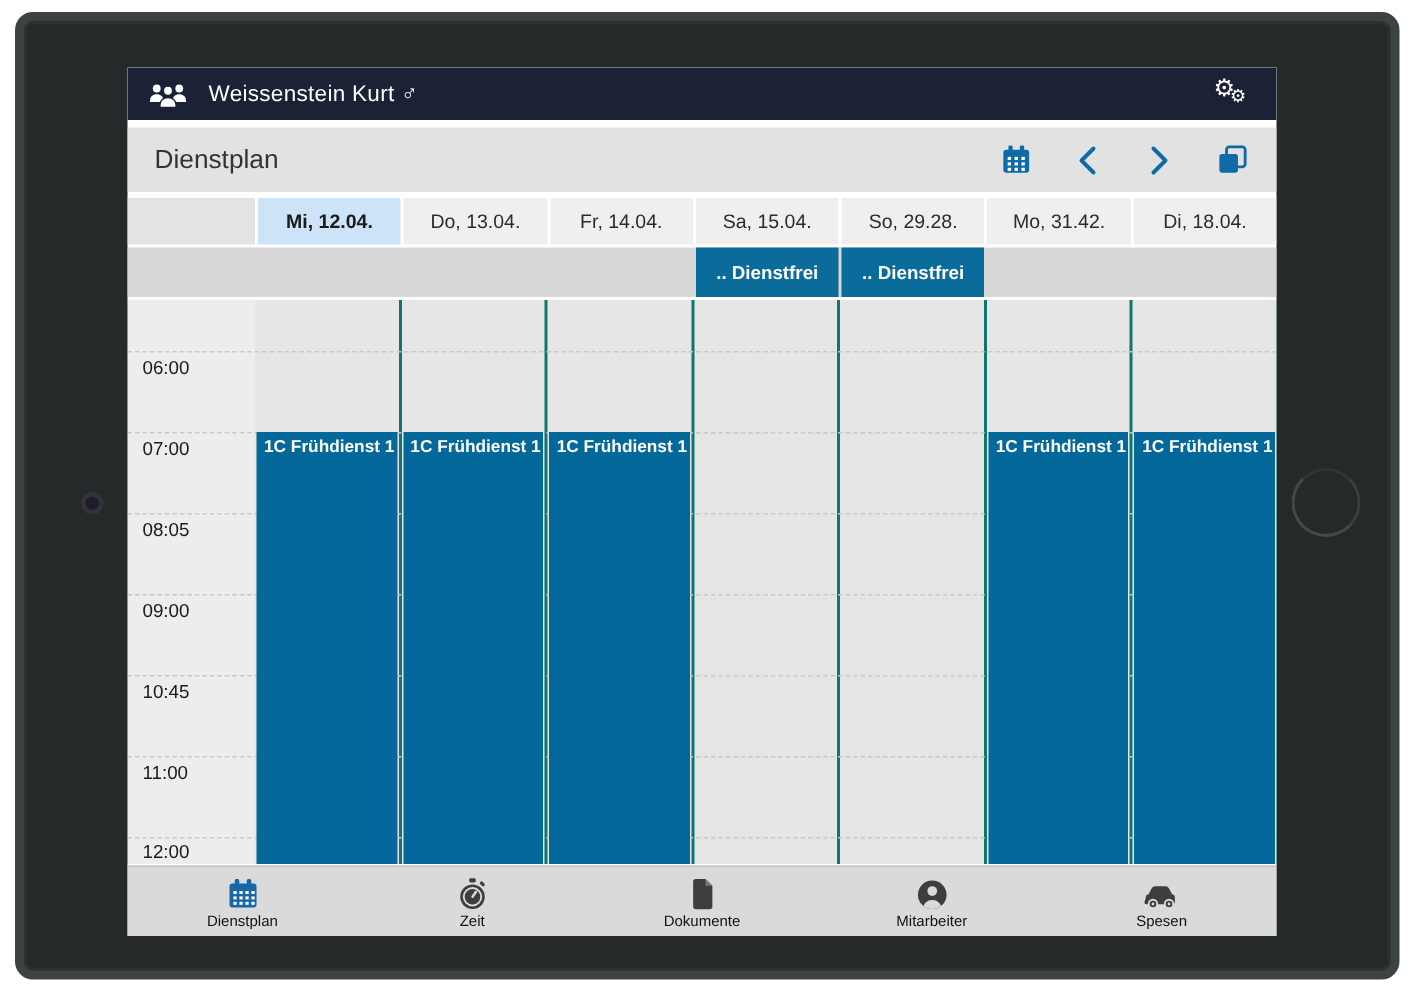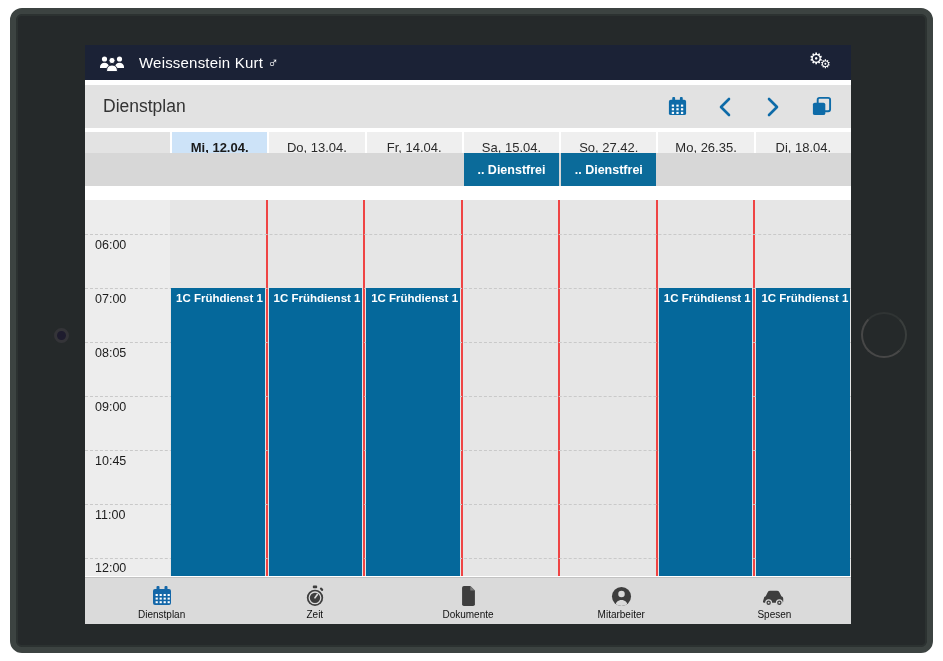--- a/index.html
+++ b/index.html
@@ -54,33 +54,33 @@
   }
   .dayrow .gcell { background:#e3e3e3; }
   .daycell {
     background:#efefef; display:flex; align-items:center; justify-content:center;
     font-size:13px; color:#2b2b2b;
   }
   .daycell.active { background:#cde3f8; font-weight:bold; color:#1a1a1a; }
 
   
   .alldayrow {
-    position:absolute; left:0; top:108px; width:100%; height:33px;
+    position:absolute; left:0; top:120px; width:100%; height:33px;
     background:#d7d7d7;
     display:grid; grid-template-columns:85px repeat(7,1fr); column-gap:2px;
   }
   .allday-badge {
     background:#0b6b9a; color:#fff; font-size:12.5px; font-weight:bold;
     display:flex; align-items:center; justify-content:center; cursor:pointer;
   }
 
   
   .grid {
     position:absolute; left:0; top:155px; width:100%; height:376px;
-    background:#ef4444; overflow:hidden;padding-left:21px;
+    background:#0f766e; overflow:hidden;padding-left:21px;
   }
   .grid .gutter { position:absolute; left:0; top:0; width:85px; height:100%; background:#ededed; }
   .grid .cols {
     position:absolute; left:85px; top:0; right:0; height:100%;
     display:grid; grid-template-columns:repeat(7,1fr); column-gap:2px;
   }
   .grid .col { position:relative; background:#e6e6e6; }
   .hourline {
     position:absolute; left:0; right:0; height:0;
     border-top:1px dashed #c9c9c9; z-index:2; pointer-events:none;
@@ -177,22 +177,22 @@
         </span>
       </span>
     </div>
 
     <div class="dayrow">
       <div class="gcell"></div>
       <div class="daycell active">Mi, 12.04.</div>
       <div class="daycell">Do, 13.04.</div>
       <div class="daycell">Fr, 14.04.</div>
       <div class="daycell">Sa, 15.04.</div>
-      <div class="daycell">So, 27.42.</div>
-      <div class="daycell">Mo, 26.35.</div>
+      <div class="daycell">So, 29.28.</div>
+      <div class="daycell">Mo, 31.42.</div>
       <div class="daycell">Di, 18.04.</div>
     </div>
 
     <div class="alldayrow">
       <div></div>
         <div></div>
         <div></div>
         <div></div>
       <div class="allday-badge">.. Dienstfrei</div>
       <div class="allday-badge">.. Dienstfrei</div>

